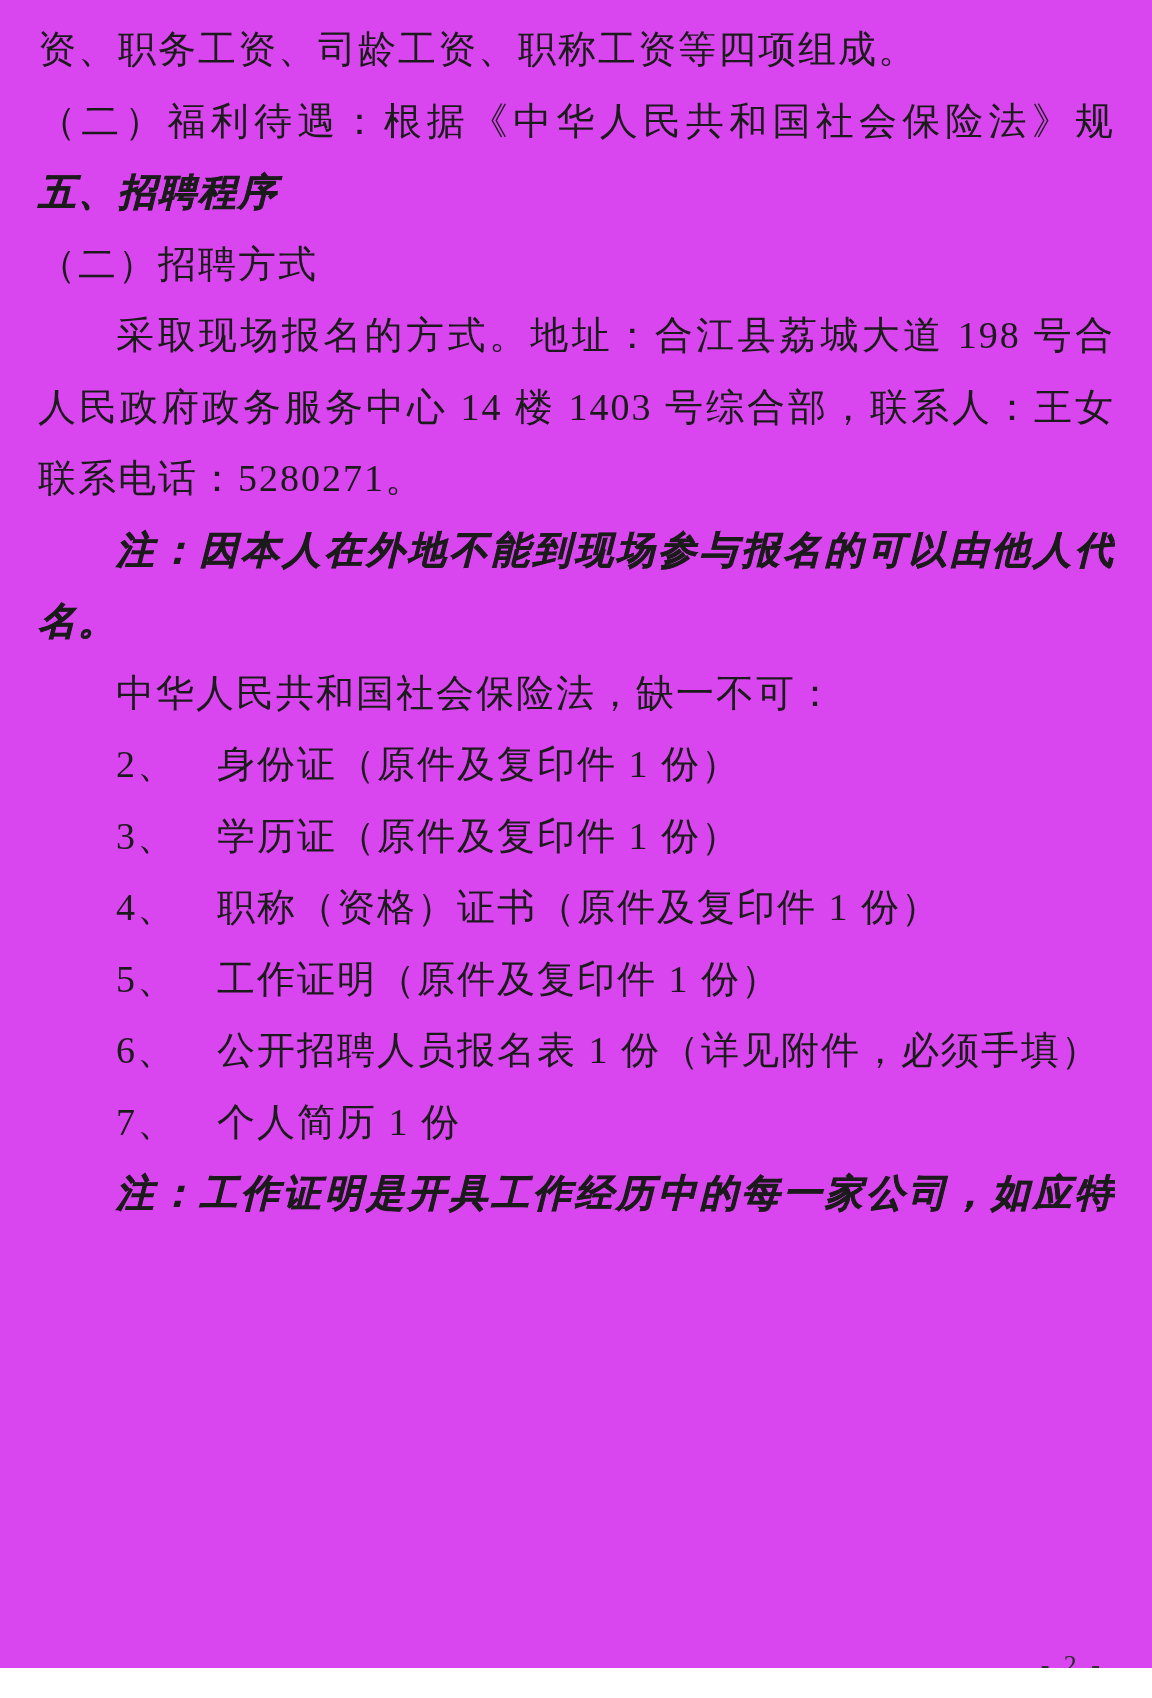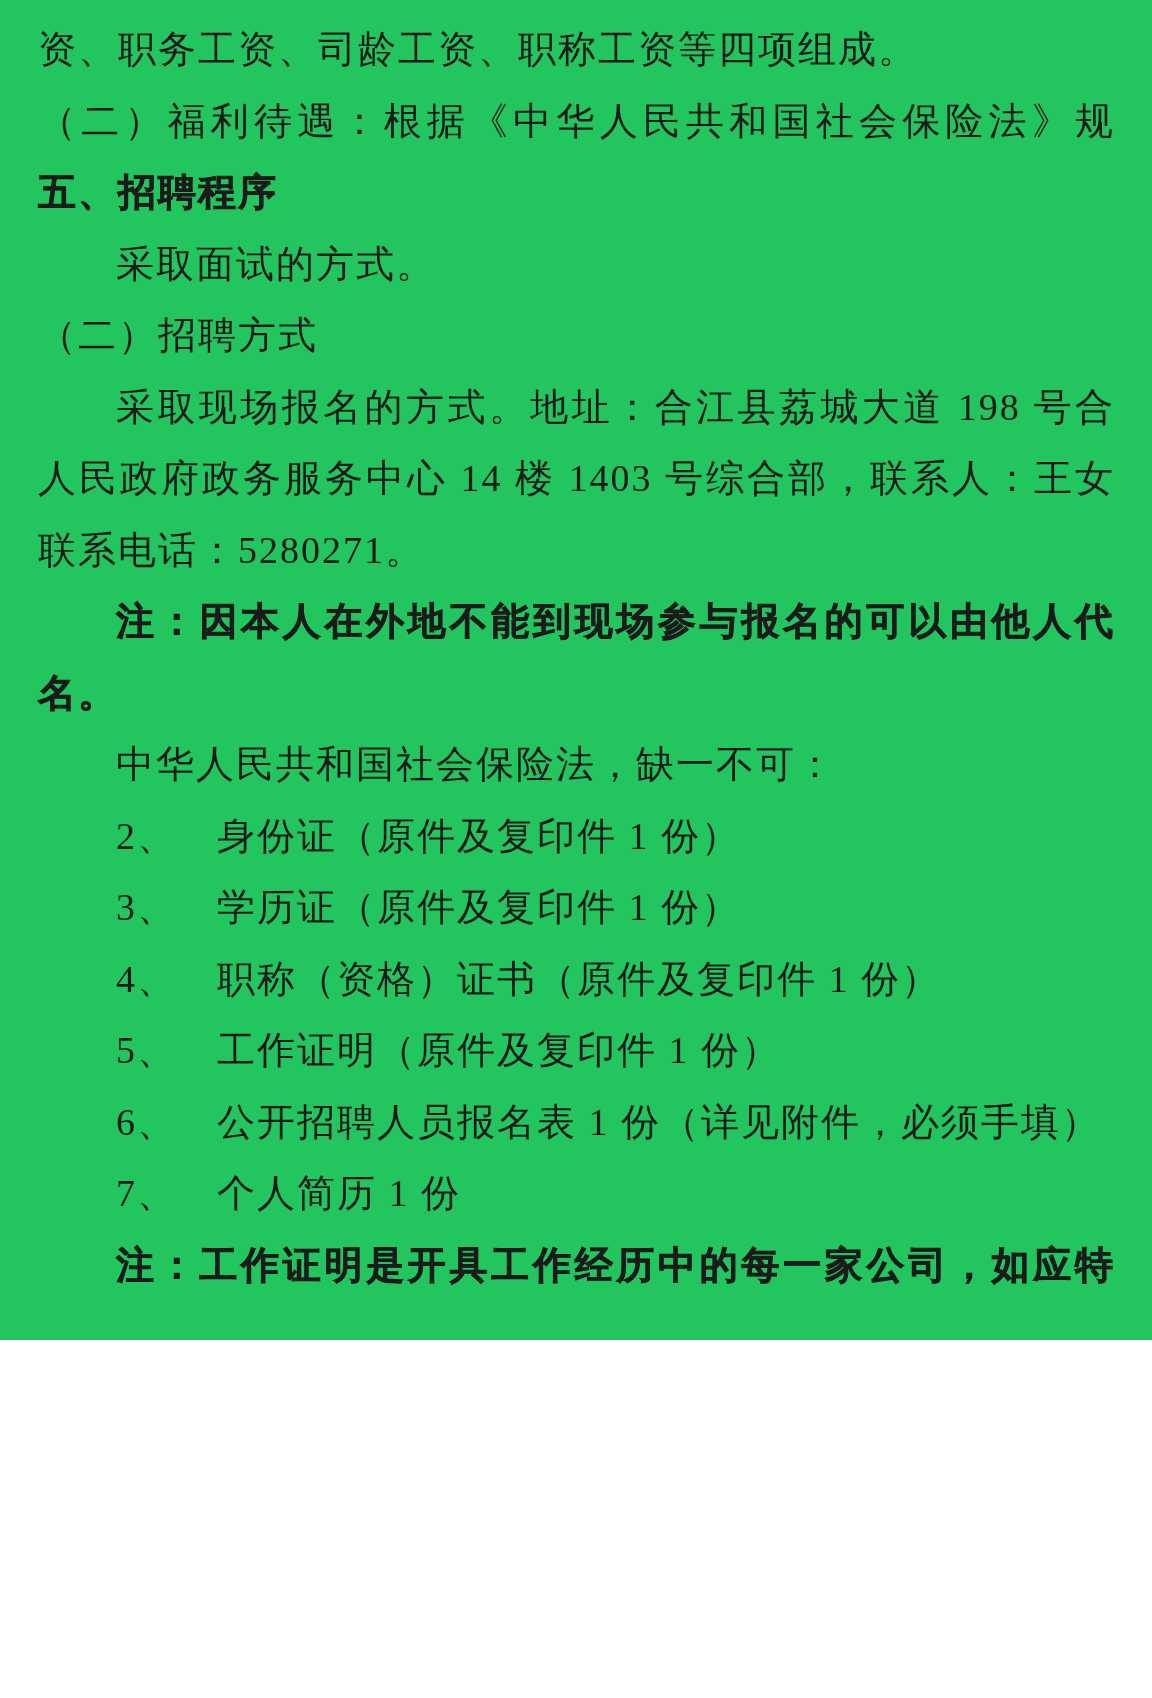--- a/index.html
+++ b/index.html
@@ -3,22 +3,22 @@
 <meta charset="utf-8">
 <style>
   html, body {
     margin: 0;
     padding: 0;
     background: #ffffff;
   }
   .page {
     position: relative;
     width: 1152px;
-    height: 1340px;
-    background: #22c55e;
+    height: 1668px;
+    background: #d946ef;
     overflow: hidden;
     font-family: "Liberation Serif", "DejaVu Serif", serif;
     color: #1b1b1b;
   }
   .content {
     position: absolute;
     top: 14px;
     left: 38px;
     width: 1077px;
   }
@@ -28,20 +28,21 @@
     font-size: 38px;
     letter-spacing: 2px;
     white-space: nowrap;
     text-align: left;
   }
   .indent {
     padding-left: 78px;
   }
   .bold {
     font-weight: bold;
+    font-style: italic;
     -webkit-text-stroke: 0.6px #1b1b1b;
   }
   .justify {
     white-space: normal;
     text-align: justify;
     text-align-last: justify;
     overflow: hidden;
   }
   .page-number {
     position: absolute;
@@ -53,21 +54,20 @@
   }
 </style>
 </head>
 <body>
 
 <div class="page">
   <div class="content">
     <div class="line">资、职务工资、司龄工资、职称工资等四项组成。</div>
     <div class="line justify">（二）福利待遇：根据《中华人民共和国社会保险法》规定，聘</div>
     <div class="line bold">五、招聘程序</div>
-    <div class="line indent">采取面试的方式。</div>
     <div class="line">（二）招聘方式</div>
     <div class="line indent justify">采取现场报名的方式。地址：合江县荔城大道 198 号合江县</div>
     <div class="line justify">人民政府政务服务中心 14 楼 1403 号综合部，联系人：王女士，</div>
     <div class="line">联系电话：5280271。</div>
     <div class="line indent justify bold">注：因本人在外地不能到现场参与报名的可以由他人代报</div>
     <div class="line bold">名。</div>
     <div class="line indent">中华人民共和国社会保险法，缺一不可：</div>
     <div class="line indent">2、　身份证（原件及复印件 1 份）</div>
     <div class="line indent">3、　学历证（原件及复印件 1 份）</div>
     <div class="line indent">4、　职称（资格）证书（原件及复印件 1 份）</div>

